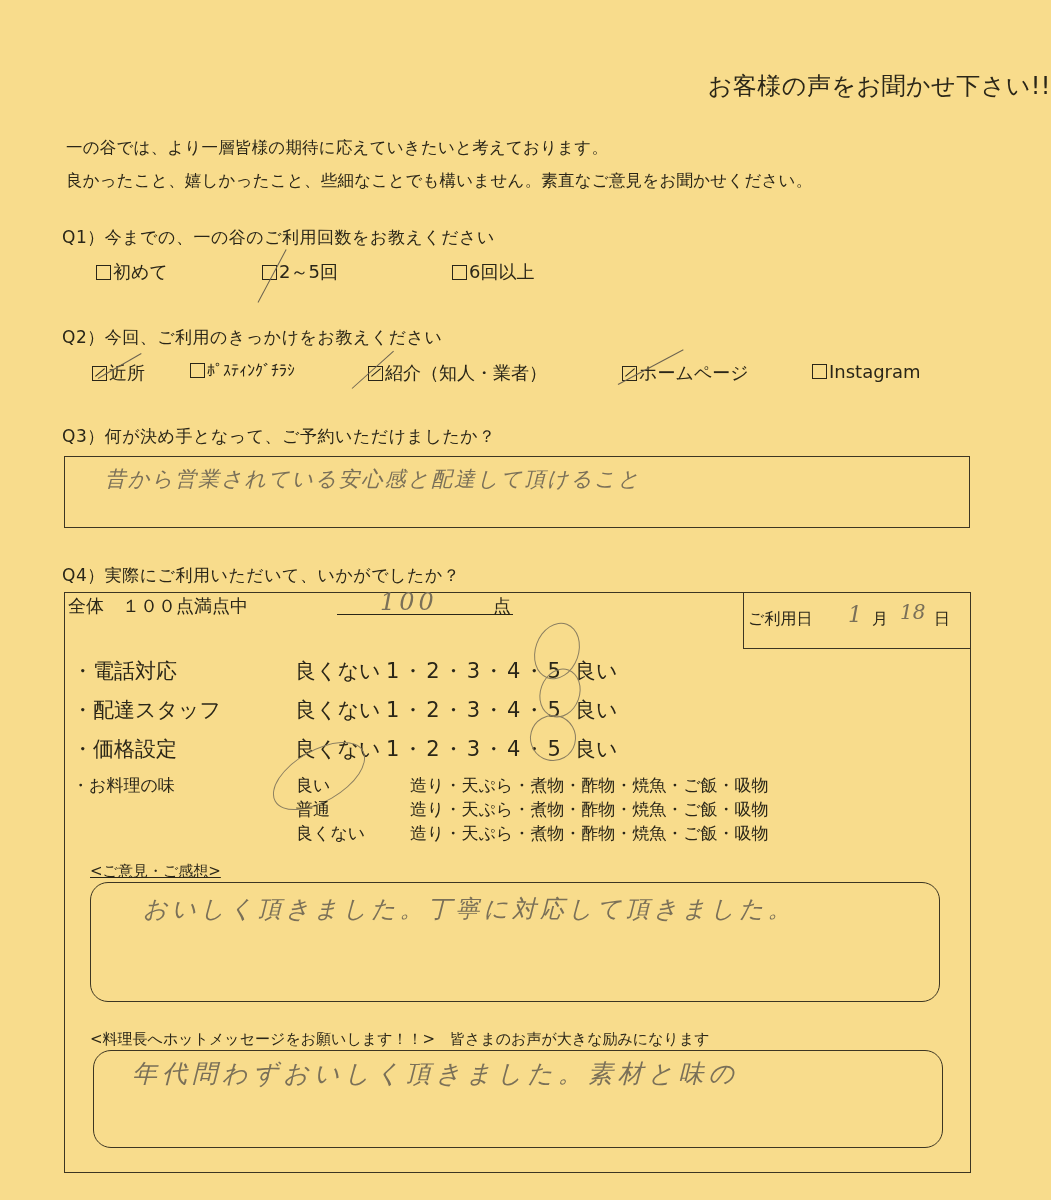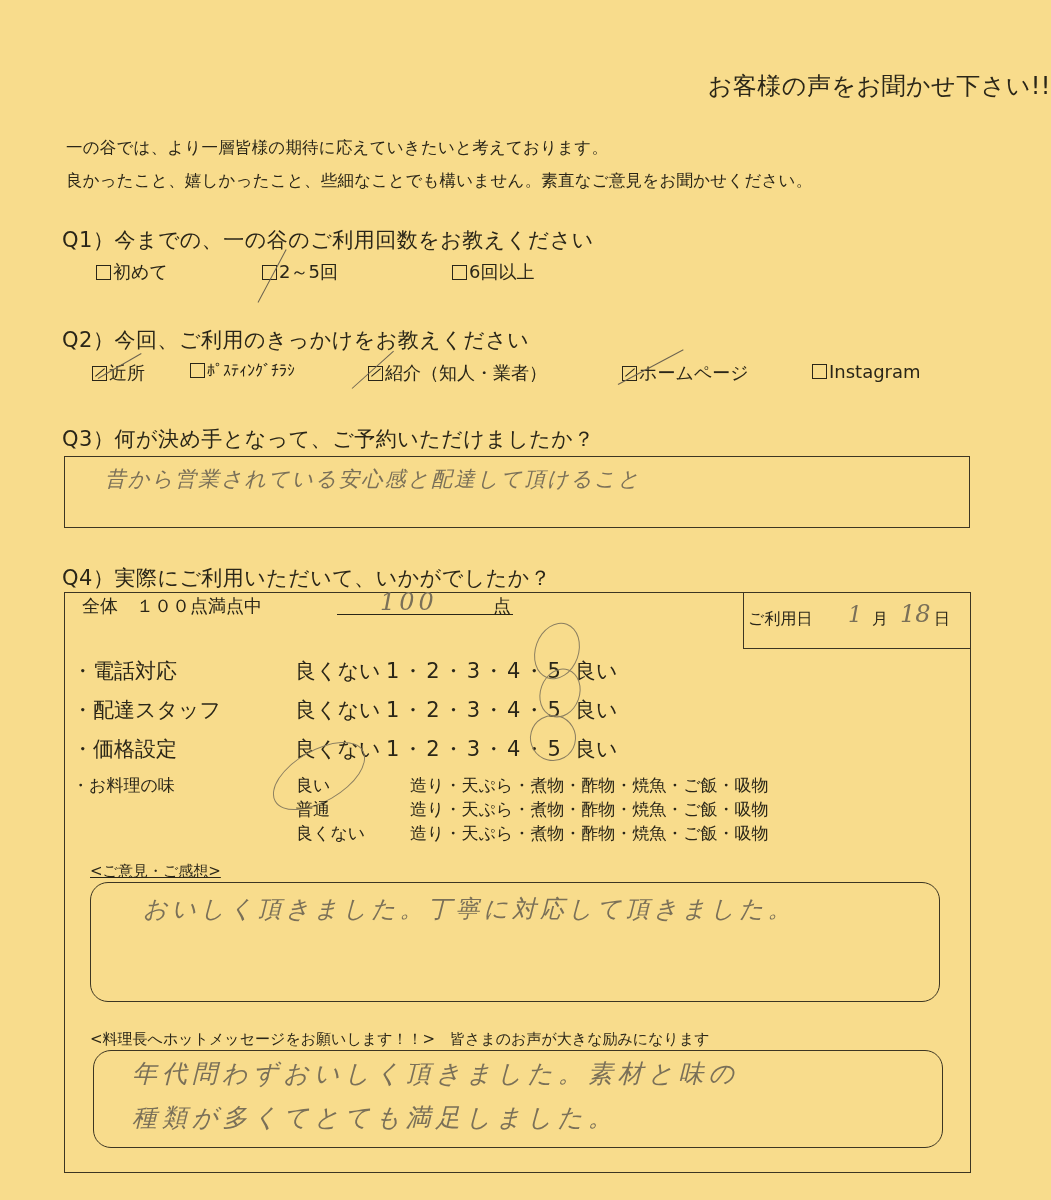--- a/index.html
+++ b/index.html
@@ -19,21 +19,21 @@
     .title {
       left: 0; width: 1051px; top: 70px;
       text-align: right;
       font-size: 24px;
       letter-spacing: 0.5px;
     }
     .intro {
       left: 66px; font-size: 16.5px; letter-spacing: 0.2px;
     }
     .q-head {
-      left: 62px; font-size: 21px; letter-spacing: 0.5px;
+      left: 62px; font-size: 17px; letter-spacing: 0.5px;
     }
     .opt {
       font-size: 18px;
       display: inline-flex; align-items: center;
     }
     .cb {
       display: inline-block;
       width: 13px; height: 13px;
       border: 1px solid #2a2618;
       margin-right: 2px;
@@ -129,30 +129,30 @@
 
 <div class="abs q-head" style="top:425px;">Q3）何が決め手となって、ご予約いただけましたか？</div>
 <div class="box" style="left:64px; top:456px; width:904px; height:70px;">
   <div class="abs pen" style="left:40px; top:8px; font-size:21px; letter-spacing:2px;">昔から営業されている安心感と配達して頂けること</div>
 </div>
 
 <div class="abs q-head" style="top:564px;">Q4）実際にご利用いただいて、いかがでしたか？</div>
 
 <div class="box" style="left:64px; top:592px; width:905px; height:579px;"></div>
 
-<div class="abs" style="left:68px; top:594px; font-size:18px;margin-left:14px;">全体　１００点満点中</div>
+<div class="abs" style="left:68px; top:594px; font-size:18px;">全体　１００点満点中</div>
 <div class="abs" style="left:337px; top:614px; width:176px; height:1px; background:#2a2618;"></div>
 <div class="abs pen" style="left:380px; top:588px; font-size:24px; letter-spacing:4px;">100</div>
 <div class="abs" style="left:493px; top:594px; font-size:18px;">点</div>
 
 <div class="box" style="left:743px; top:592px; width:226px; height:55px;"></div>
 <div class="abs" style="left:748px; top:609px; font-size:16px;">ご利用日</div>
 <div class="abs pen" style="left:848px; top:602px; font-size:22px;">1</div>
 <div class="abs" style="left:872px; top:609px; font-size:16px;">月</div>
-<div class="abs pen" style="left:900px; top:600px; font-size:24px;">18</div>
+<div class="abs pen" style="left:900px; top:600px; font-size:20px;">18</div>
 <div class="abs" style="left:934px; top:609px; font-size:16px;">日</div>
 
 <div class="abs rating-row" style="left:72px; top:657px;">・電話対応</div>
 <div class="abs rating-row" style="left:295px; top:657px;">良くない</div>
 <div class="abs rating-row" style="left:386px; top:657px; letter-spacing:3px;">1・2・3・4・5</div>
 <div class="abs rating-row" style="left:575px; top:657px;">良い</div>
 
 <div class="abs rating-row" style="left:72px; top:696px;">・配達スタッフ</div>
 <div class="abs rating-row" style="left:295px; top:696px;">良くない</div>
 <div class="abs rating-row" style="left:386px; top:696px; letter-spacing:3px;">1・2・3・4・5</div>
@@ -178,14 +178,13 @@
 <div class="abs dish-row" style="left:410px; top:822px;">造り・天ぷら・煮物・酢物・焼魚・ご飯・吸物</div>
 
 <div class="abs" style="left:90px; top:862px; font-size:15px; text-decoration:underline;">&lt;ご意見・ご感想&gt;</div>
 <div class="rbox" style="left:90px; top:882px; width:848px; height:118px;">
   <div class="abs pen" style="left:52px; top:10px; font-size:24px; letter-spacing:4px;">おいしく頂きました。丁寧に対応して頂きました。</div>
 </div>
 
 <div class="abs" style="left:90px; top:1030px; font-size:15px;">&lt;料理長へホットメッセージをお願いします！！&gt;　皆さまのお声が大きな励みになります</div>
 <div class="rbox" style="left:93px; top:1050px; width:848px; height:96px;">
   <div class="abs pen" style="left:38px; top:6px; font-size:25px; letter-spacing:5px;font-family:Liberation Mono, monospace;">年代問わずおいしく頂きました。素材と味の</div>
-  <div class="abs pen" style="left:38px; top:50px; font-size:25px; letter-spacing:5px;">種類が多くてとても満足しました。</div>
 </div>
 
 </body></html>

